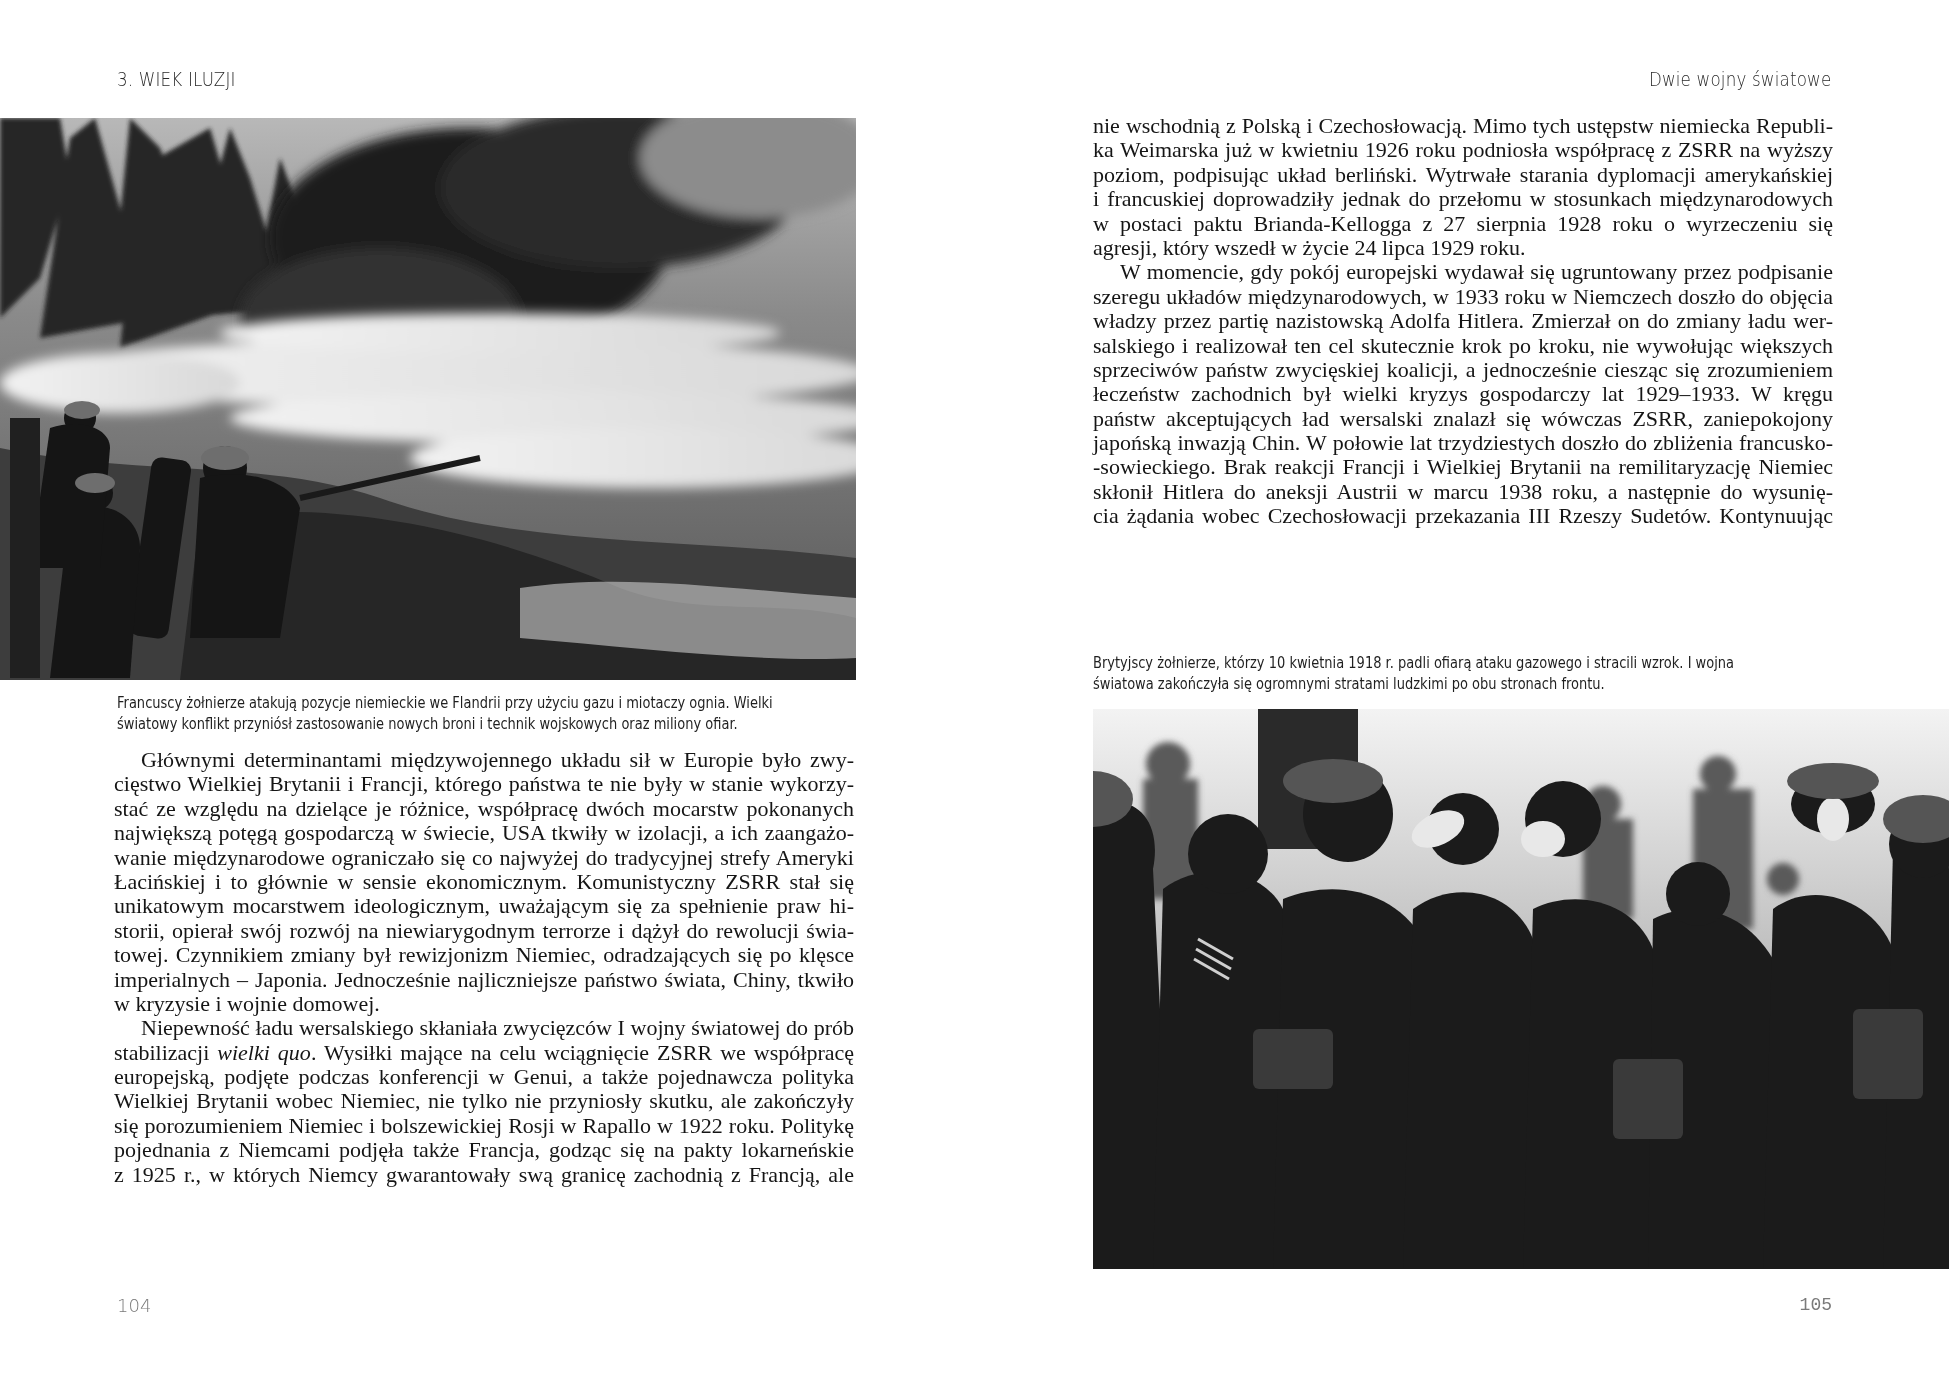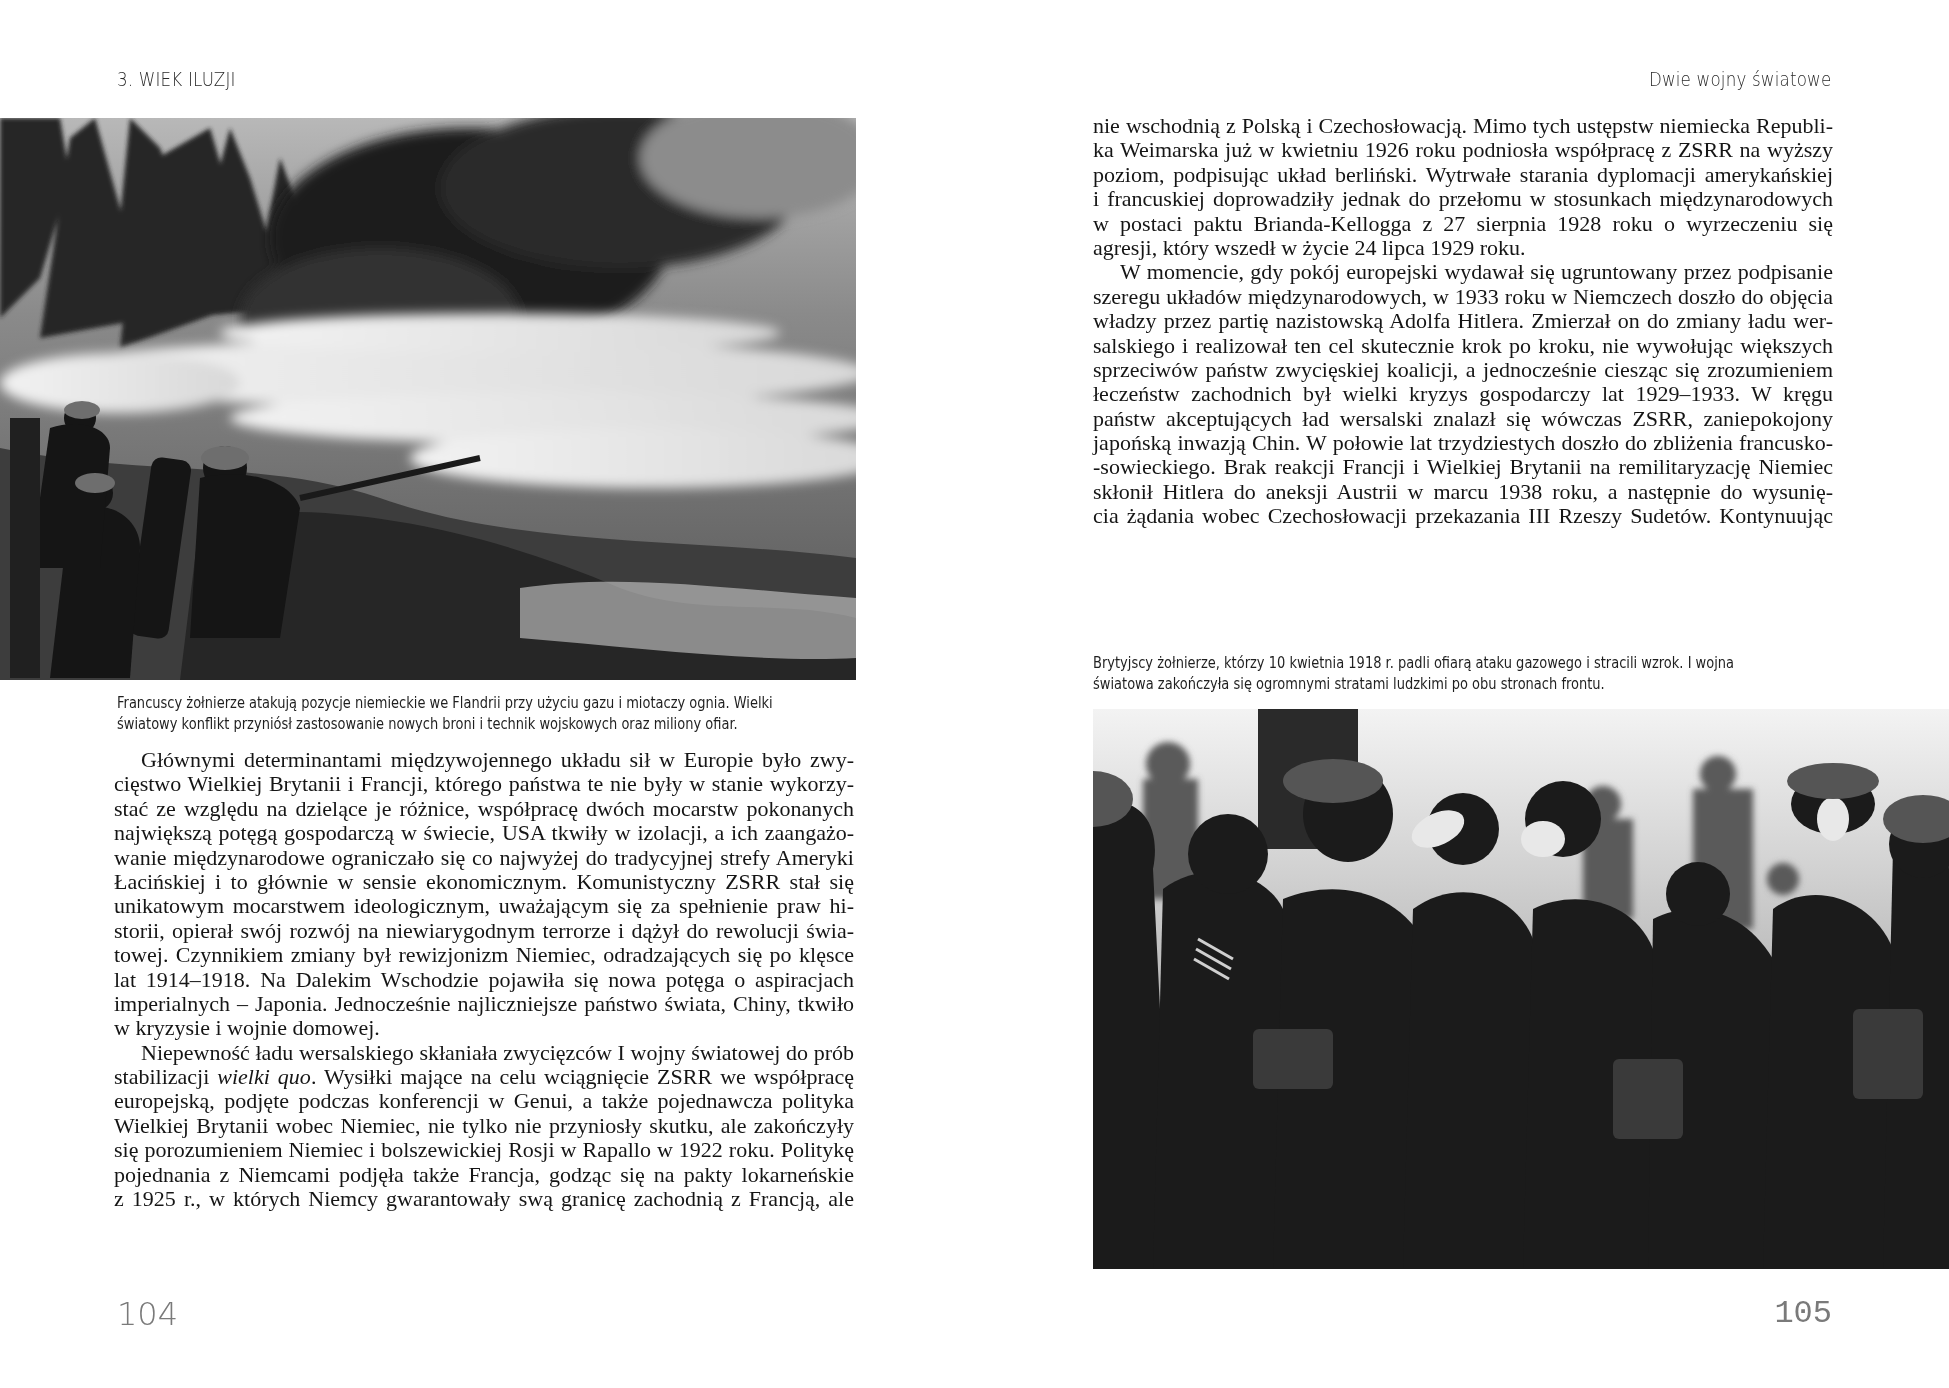--- a/index.html
+++ b/index.html
@@ -15,21 +15,21 @@
       font-family: "DejaVu Sans", sans-serif;
       font-size: 19px; color: #2a2a2a; letter-spacing: 0.2px;
       font-weight: 300;
     }
     .running-head.left { left: 117px; transform: scaleX(0.88); transform-origin: left; }
     .running-head.right { right: 118px; transform: scaleX(0.88); transform-origin: right; }
 
     .folio {
       position: absolute; top: 1295px;
       font-family: "DejaVu Sans", sans-serif;
-      font-size: 32px; color: #7a7a7a; font-weight: 300;
+      font-size: 18px; color: #7a7a7a; font-weight: 300;
     }
     .folio.left { left: 117px; }
     .folio.right { right: 117px; font-family: Liberation Mono, monospace; }
 
     
     .photo { position: absolute; overflow: hidden; }
     .photo svg { display: block; width: 100%; height: 100%; }
     .photo-flame { left: 0; top: 118px; width: 856px; height: 562px; }
     .photo-gas { left: 119px; top: 709px; width: 856px; height: 560px; }
 
@@ -141,21 +141,20 @@
   <div class="body-text body-text-left">
     <span class="line indent">Głównymi determinantami międzywojennego układu sił w Europie było zwy-</span>
     <span class="line">cięstwo Wielkiej Brytanii i Francji, którego państwa te nie były w stanie wykorzy-</span>
     <span class="line">stać ze względu na dzielące je różnice, współpracę dwóch mocarstw pokonanych</span>
     <span class="line">największą potęgą gospodarczą w świecie, USA tkwiły w izolacji, a ich zaangażo-</span>
     <span class="line">wanie międzynarodowe ograniczało się co najwyżej do tradycyjnej strefy Ameryki</span>
     <span class="line">Łacińskiej i to głównie w sensie ekonomicznym. Komunistyczny ZSRR stał się</span>
     <span class="line">unikatowym mocarstwem ideologicznym, uważającym się za spełnienie praw hi-</span>
     <span class="line">storii, opierał swój rozwój na niewiarygodnym terrorze i dążył do rewolucji świa-</span>
     <span class="line">towej. Czynnikiem zmiany był rewizjonizm Niemiec, odradzających się po klęsce</span>
-    <span class="line">lat 1914–1918. Na Dalekim Wschodzie pojawiła się nowa potęga o aspiracjach</span>
     <span class="line">imperialnych – Japonia. Jednocześnie najliczniejsze państwo świata, Chiny, tkwiło</span>
     <span class="line last">w kryzysie i wojnie domowej.</span>
     <span class="line indent">Niepewność ładu wersalskiego skłaniała zwycięzców I wojny światowej do prób</span>
     <span class="line"><span>stabilizacji </span><i>wielki quo</i><span>. Wysiłki mające na celu wciągnięcie ZSRR we współpracę</span></span>
     <span class="line">europejską, podjęte podczas konferencji w Genui, a także pojednawcza polityka</span>
     <span class="line">Wielkiej Brytanii wobec Niemiec, nie tylko nie przyniosły skutku, ale zakończyły</span>
     <span class="line">się porozumieniem Niemiec i bolszewickiej Rosji w Rapallo w 1922 roku. Politykę</span>
     <span class="line">pojednania z Niemcami podjęła także Francja, godząc się na pakty lokarneńskie</span>
     <span class="line">z 1925 r., w których Niemcy gwarantowały swą granicę zachodnią z Francją, ale</span>
   </div>

